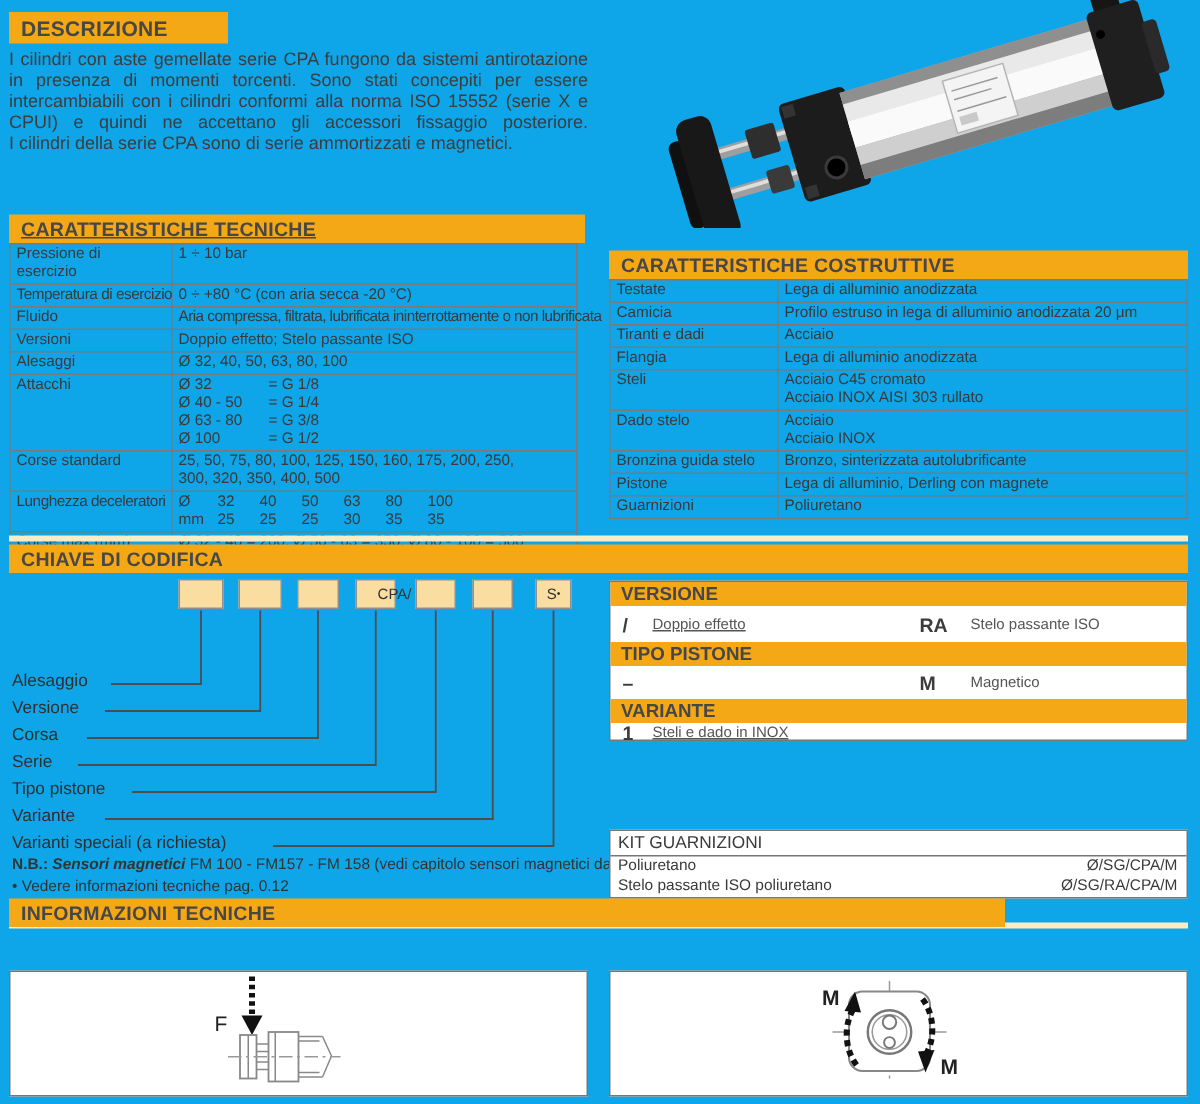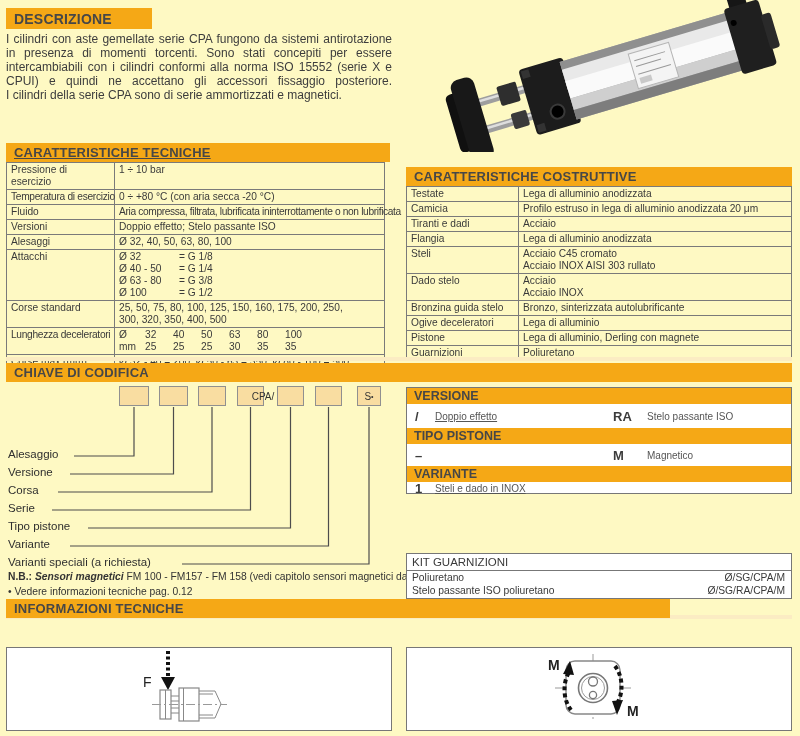--- a/index.html
+++ b/index.html
@@ -1,17 +1,17 @@
 <!DOCTYPE html>
 <html><head>
 <meta charset="utf-8">
 <style>
   * { margin:0; padding:0; box-sizing:border-box; }
   body { background:#ffffff; font-family:"Liberation Sans","DejaVu Sans",sans-serif; }
-  #page { position:relative; width:800px; height:736px; background:#fef9c3; overflow:hidden; color:#333; }
+  #page { position:relative; width:800px; height:736px; background:#0ea5e9; overflow:hidden; color:#333; }
 
   .bar { position:absolute; background:#F5A816; color:#474747; font-weight:bold;
          font-size:13px; letter-spacing:.2px; display:flex; align-items:center;
          padding-left:8px; height:19px; }
   .softstrip { position:absolute; background:#FBECC3; height:4px; }
 
   
   #desc-bar { left:6px; top:8px; width:146px; height:21px; font-size:14px; }
   #desc-text { position:absolute; left:6px; top:32px; width:386px; font-size:12px;
                line-height:14px; color:#3d3d3d; }
@@ -230,24 +230,20 @@
       <td>
             <div>Acciaio</div>
             <div>Acciaio INOX</div>
           </td>
         </tr>
     <tr>
           <td class="lab">Bronzina guida stelo</td>
           <td>Bronzo, sinterizzata autolubrificante</td>
         </tr>
     <tr>
-          <td class="lab">Ogive deceleratori</td>
-          <td>Lega di alluminio</td>
-        </tr>
-    <tr>
           <td class="lab">Pistone</td>
           <td>Lega di alluminio, Derling con magnete</td>
         </tr>
     <tr>
           <td class="lab">Guarnizioni</td>
           <td>Poliuretano</td>
         </tr>
   </tbody>
     </table>
 

